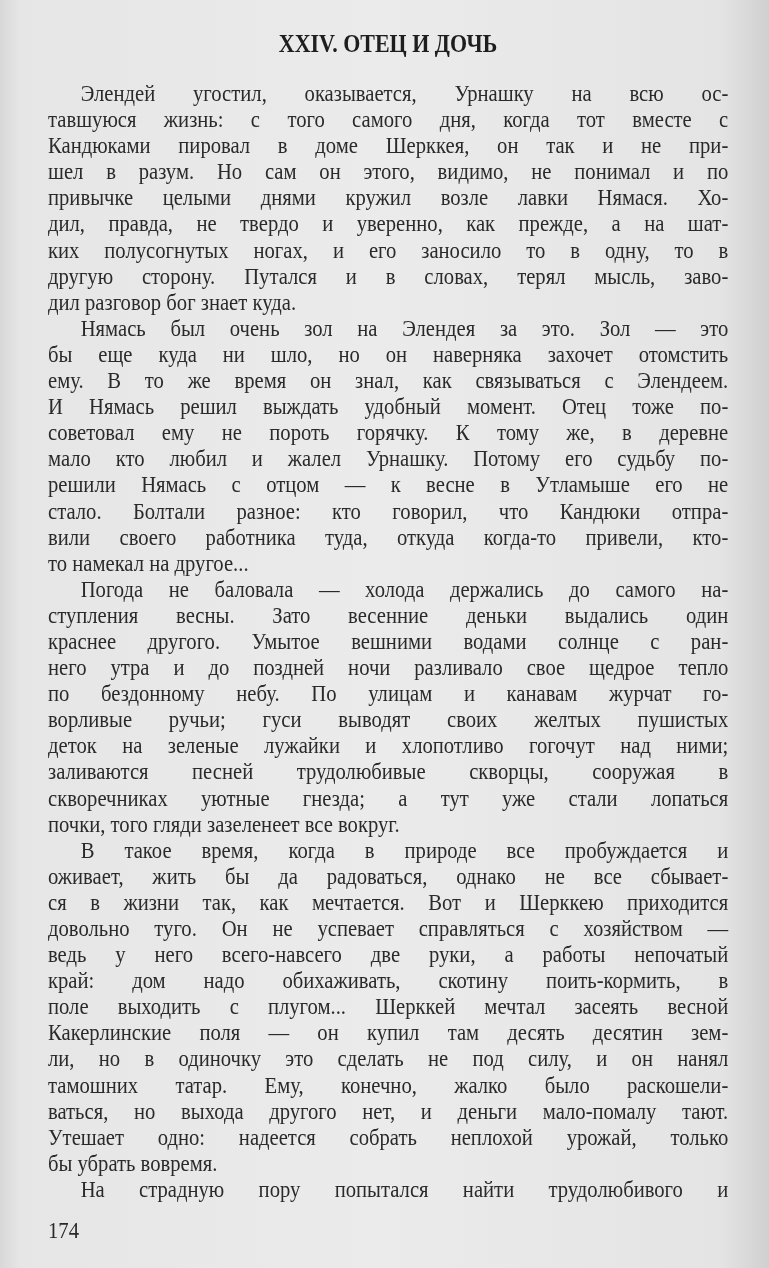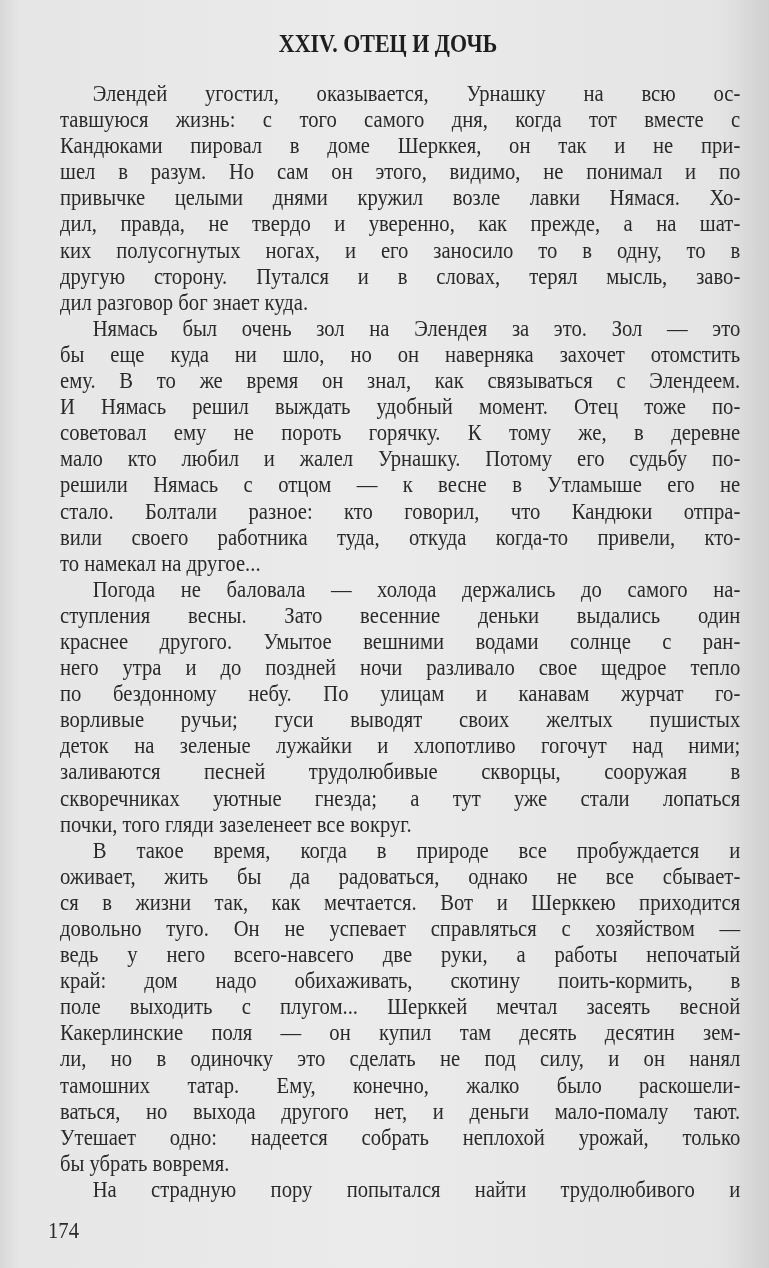--- a/index.html
+++ b/index.html
@@ -11,21 +11,21 @@
     position: relative;
   }
   .page { position: absolute; left: 48px; top: 0; width: 680px; }
   .title {
     position: absolute; top: 30px; left: 0; width: 680px;
     text-align: center; font-weight: bold; font-size: 25px;
     letter-spacing: 0px; color: #1e1e1e;
     transform: scaleX(0.88); transform-origin: center;
   }
   .body-text {
-    position: absolute; top: 80px; left: 12px; width: 680px;
+    position: absolute; top: 80px; left: 0; width: 680px;
   }
   .line {
     display: block; height: 26.1px; line-height: 26.1px;
     font-size: 24px; white-space: nowrap;
     text-align: justify; text-align-last: justify;
     transform: scaleX(0.86); transform-origin: left;
     width: 791px;
   }
   .line.indent { padding-left: 38px; width: 753px; }
   .line.last { text-align-last: left; }

